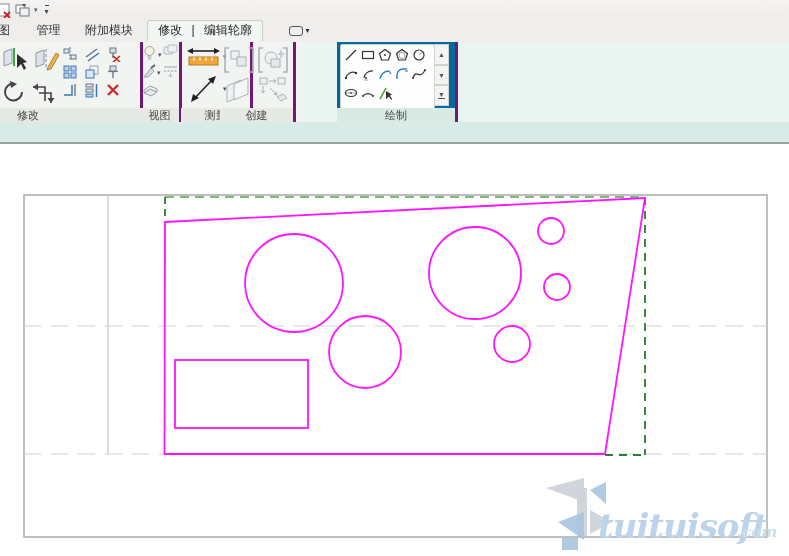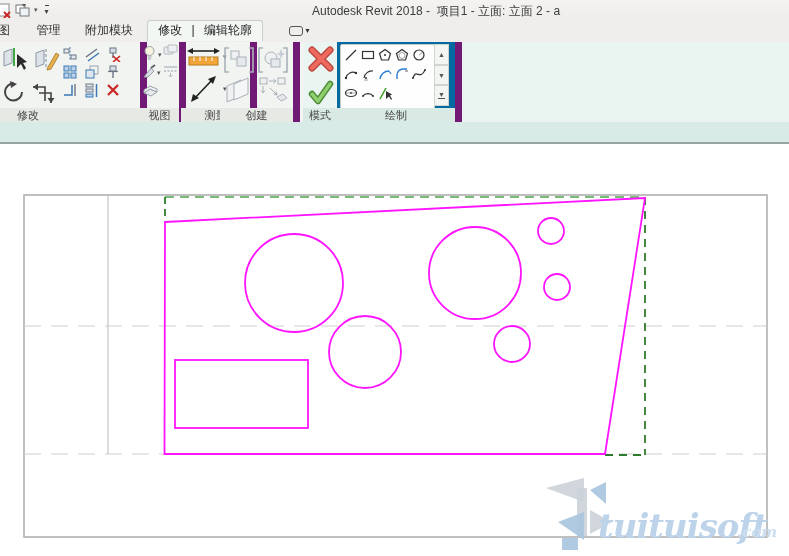--- a/index.html
+++ b/index.html
@@ -23,21 +23,21 @@
   .tab.active{background:#f3f7f4;border:1px solid #c9cec9;border-bottom:none;
               border-radius:3px 3px 0 0;height:20px;line-height:20px;color:#222;font-family:Liberation Mono, monospace;}
   #tab-extra{display:inline-block;margin-left:22px;vertical-align:top;height:21px;
              display:inline-flex;align-items:center;}
   .mini-rect{display:inline-block;width:12px;height:8px;border:1px solid #555;border-radius:3px;}
   .mini-caret{font-size:8px;color:#333;margin-left:2px;}
 
   
   #ribbon{position:absolute;left:0;top:42px;width:789px;height:80px;background:#f1f4f0;}
   #ribbon .ctx-bg{position:absolute;left:303px;top:0;width:486px;height:80px;background:#eaf4f1;}
-  .panel{position:absolute;top:0;height:80px;border-right:7px solid #701a75;}
+  .panel{position:absolute;top:0;height:80px;border-right:3px solid #701a75;}
   .panel-label{position:absolute;left:0;bottom:0;width:100%;height:14px;line-height:14px;
                font-size:11px;color:#444;text-align:center;background:#e7eae4;}
   .panel.ctx .panel-label{background:#d9eae5;}
   .pi{position:absolute;display:flex;align-items:center;justify-content:center;}
   .caret{font-size:7px;color:#555;}
   svg{display:block;}
 
   
   #draw-palette{position:absolute;left:3px;top:2px;width:92px;height:62px;background:#fdfefd;
                 border:1px solid #c6cdc7;border-radius:2px;
@@ -71,21 +71,20 @@
           <rect x="1" y="2" width="9" height="8" fill="#fff" stroke="#777"></rect>
           <rect x="5" y="5" width="9" height="8" fill="#eef3f8" stroke="#777"></rect>
           <path d="M7 1 L11 1 L9 4 Z" fill="#555"></path>
         </svg>
       </span>
       <span class="caret">▾</span>
       <span class="qat-btn" style="margin-left:7px;">
         <span style="display:inline-block;border-top:1.5px solid #444;padding-top:1px;font-size:8px;color:#444;">▾</span>
       </span>
     </div>
-    <div id="title-text"><span>Autodesk Revit 2018 -</span><span>  项目1 - 立面: 立面 2 - a</span></div>
   </div>
 
   <div id="tabrow">
     <div class="tab clip"><span>视图</span></div>
     <div class="tab">管理</div>
     <div class="tab">附加模块</div>
     <div class="tab active">修改 | 编辑轮廓</div>
     <span id="tab-extra">
       <span class="mini-rect"></span>
       <span class="mini-caret">▾</span>
@@ -281,35 +280,20 @@
           <rect x="20" y="2" width="7" height="6" fill="#eef0f2" stroke="#aab2ba"></rect>
           <path d="M11 5 L18 5 M18 5 L15.5 3 M18 5 L15.5 7" stroke="#aab2ba"></path>
           <path d="M5 10 L5 17 M5 17 L3 14.5 M5 17 L7 14.5" stroke="#aab2ba"></path>
           <path d="M12 12 L19 19 M19 19 L18 15.5 M19 19 L15.5 18" stroke="#aab2ba"></path>
           <path d="M19 21 L25 18 L29 22 L23 25 Z" fill="#e6e9ec" stroke="#aab2ba"></path>
         </svg>
       </div>
       <div class="panel-label">创建</div>
     </div>
 
-    <div class="panel ctx" style="left:303px;width:34px;background:#eaf4f1;">
-      <div class="pi" style="left:5px;top:4px;">
-        <svg width="26" height="26" viewBox="0 0 26 26">
-          <path d="M4 4 L22 22 M22 4 L4 22" stroke="#b8453c" stroke-width="7" stroke-linecap="round"></path>
-          <path d="M4 4 L22 22 M22 4 L4 22" stroke="#ef6a5e" stroke-width="4.5" stroke-linecap="round"></path>
-        </svg>
-      </div>
-      <div class="pi" style="left:5px;top:38px;">
-        <svg width="26" height="26" viewBox="0 0 26 26">
-          <path d="M4 14 L10 21 L22 4" fill="none" stroke="#4e8b38" stroke-width="6.5" stroke-linecap="round" stroke-linejoin="round"></path>
-          <path d="M4 14 L10 21 L22 4" fill="none" stroke="#8fce6f" stroke-width="3.5" stroke-linecap="round" stroke-linejoin="round"></path>
-        </svg>
-      </div>
-      <div class="panel-label">模式</div>
-    </div>
 
     <div class="panel ctx" style="left:337px;width:118px;background:#0369a1;">
       <div id="draw-palette">
         <span class="dtool">
           <svg width="14" height="14" viewBox="0 0 14 14">
               <line x1="2" y1="12" x2="12" y2="2" stroke="#333" stroke-width="1.3"></line>
             </svg>
           </span>
         <span class="dtool">
           <svg width="14" height="14" viewBox="0 0 14 14">

